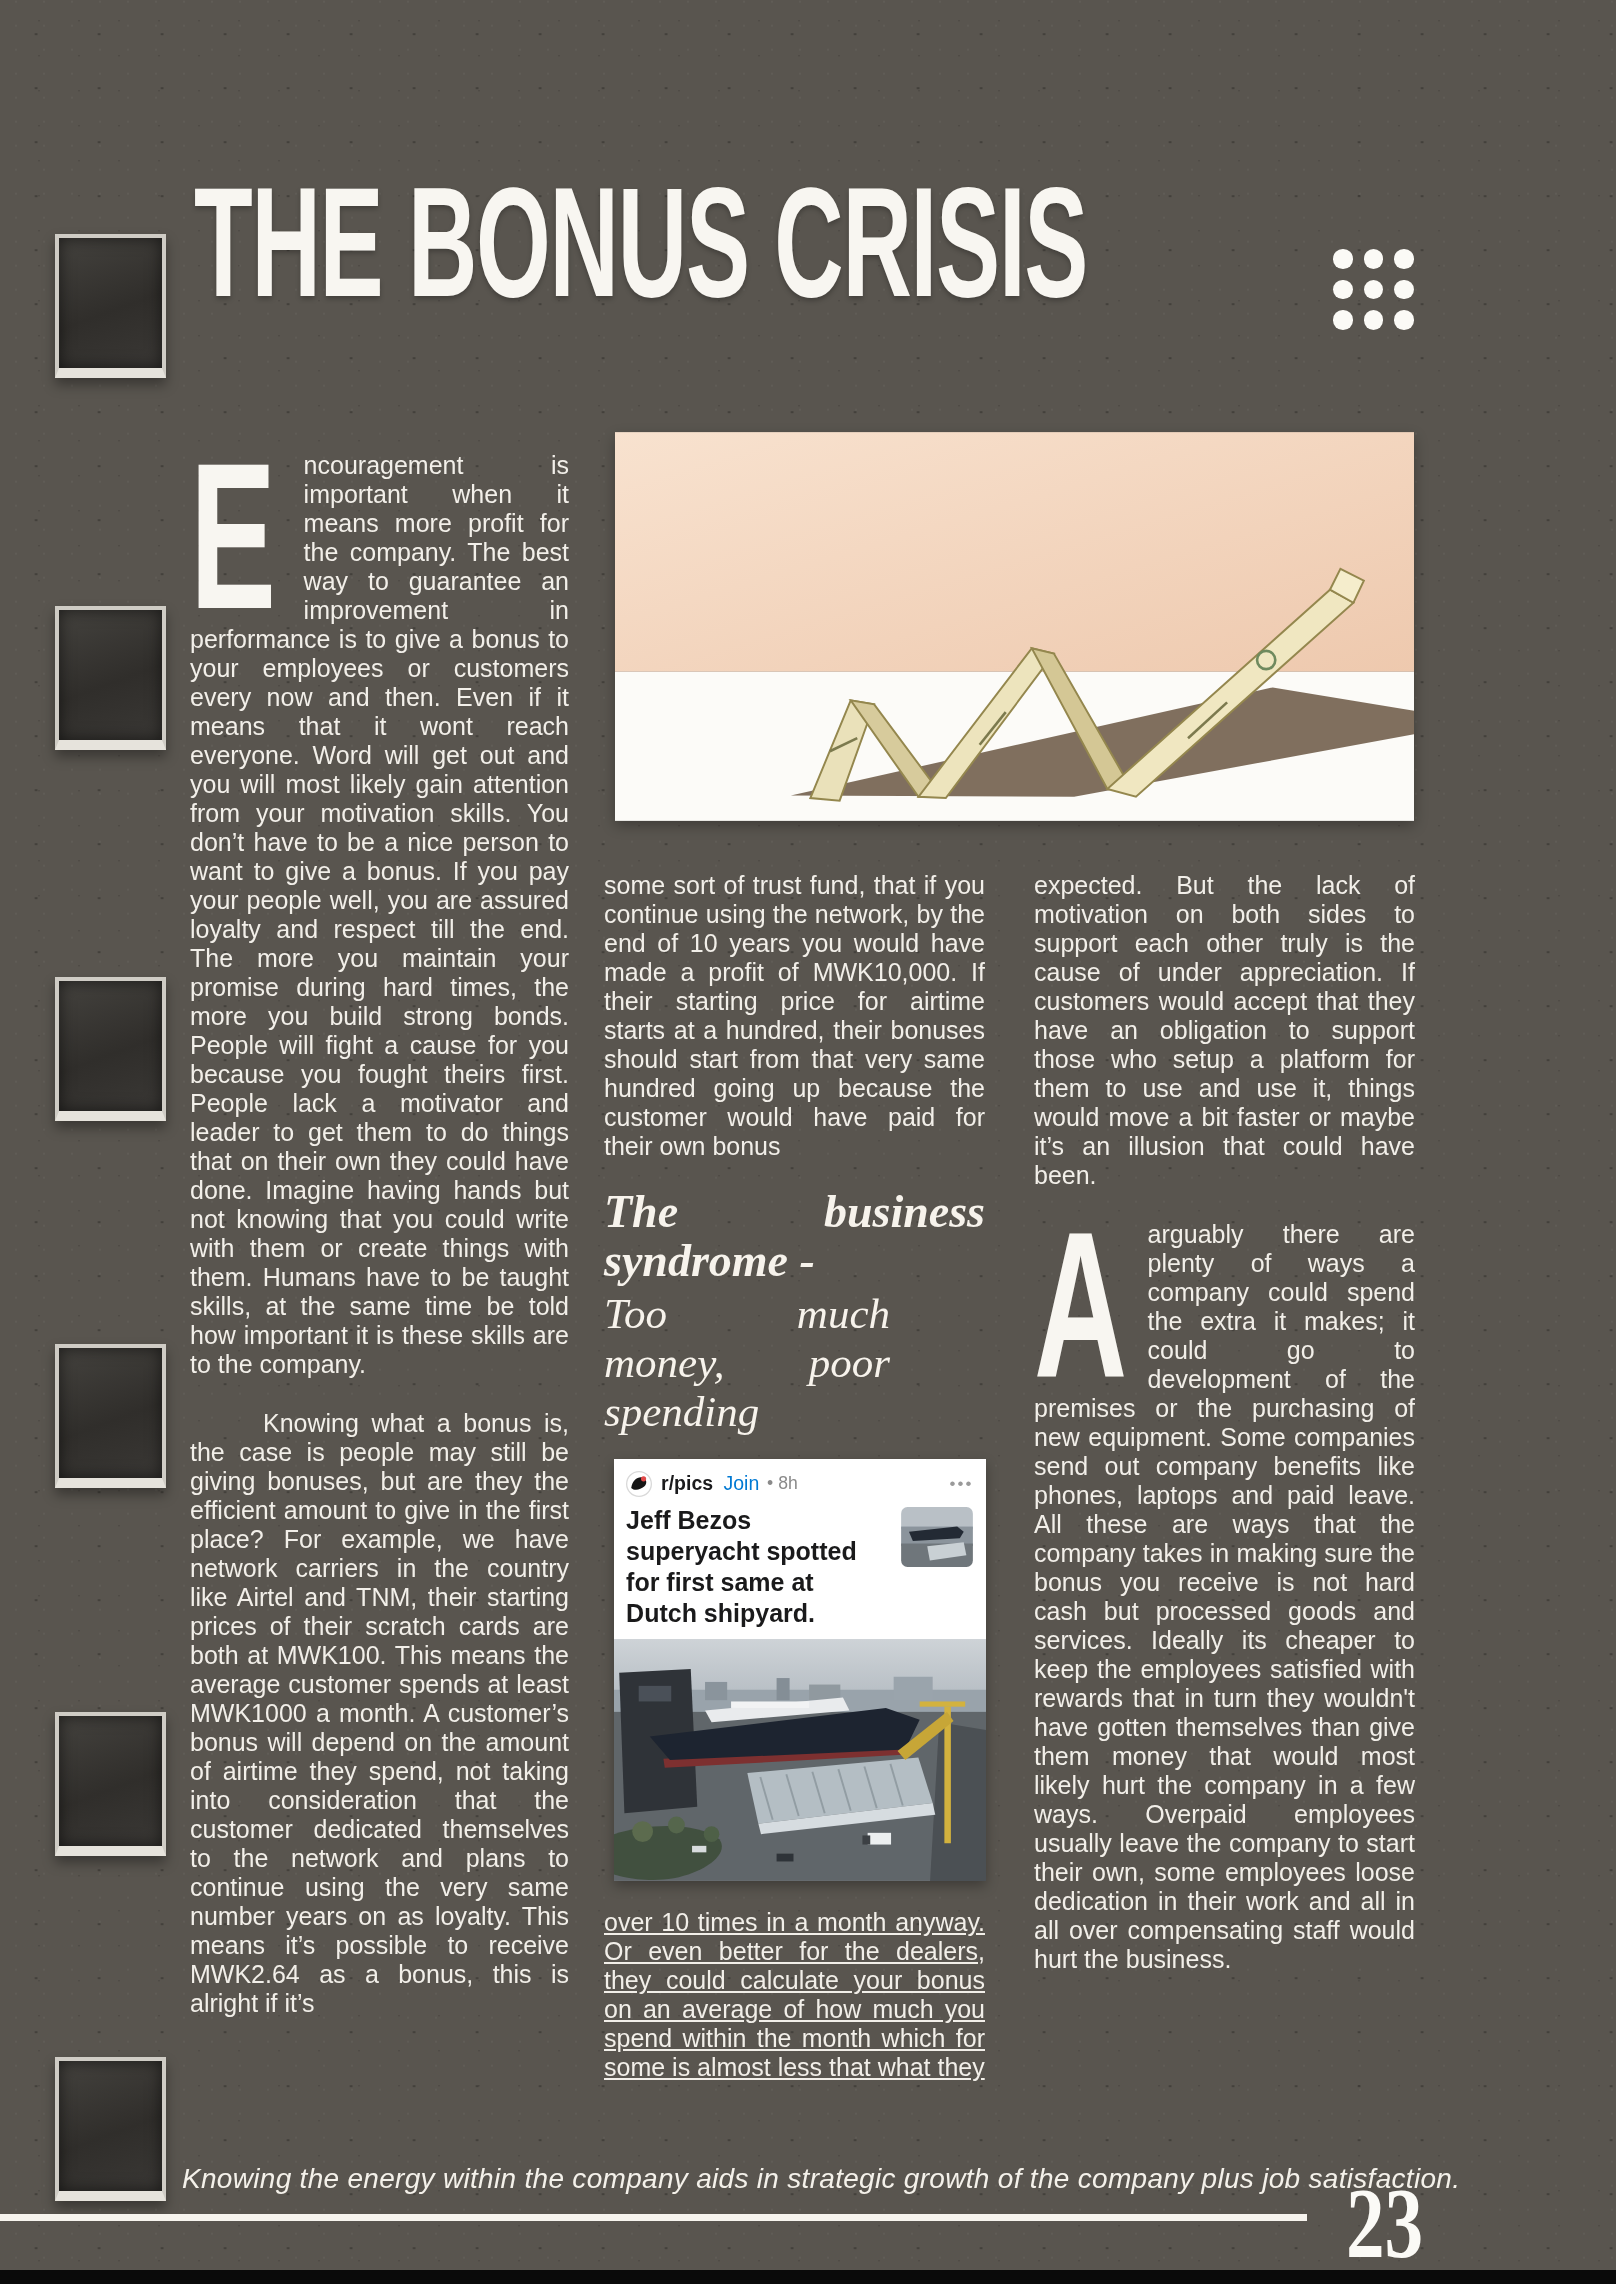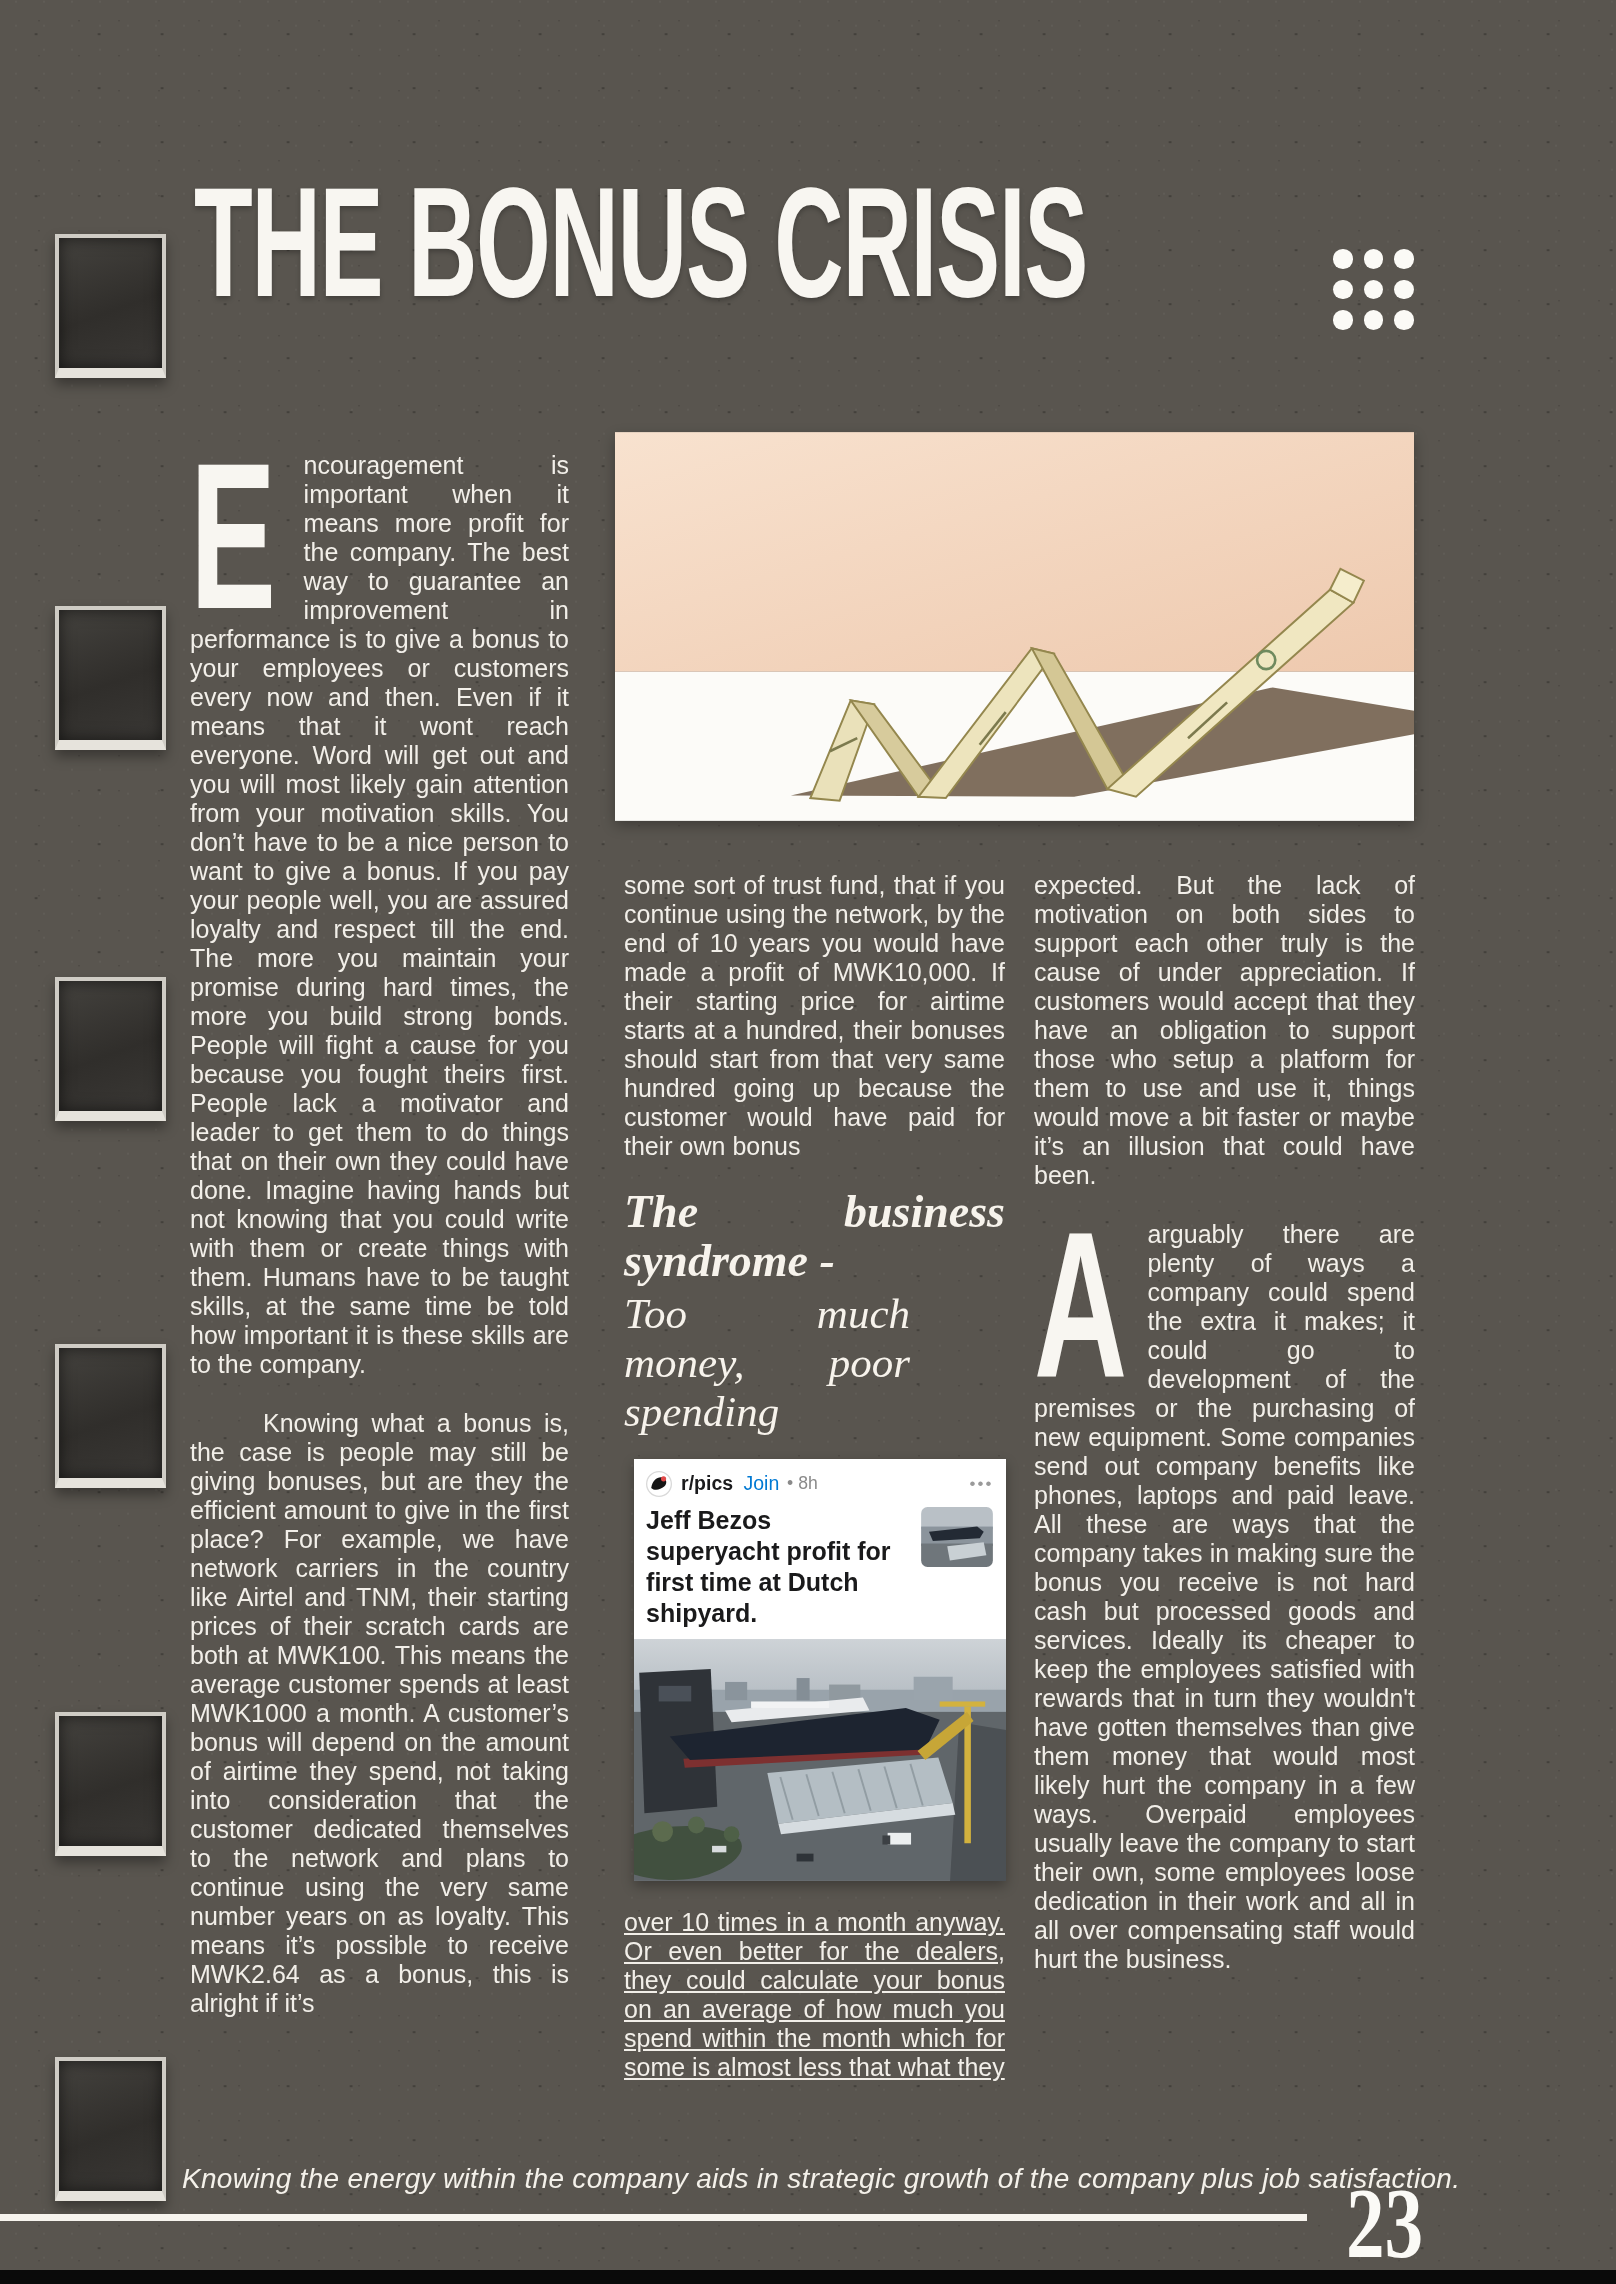--- a/index.html
+++ b/index.html
@@ -44,21 +44,21 @@
   .dots{position:absolute; left:1333px; top:249px; display:grid; grid-template-columns:repeat(3,19.5px); grid-gap:11px;}
   .dots span{width:19.5px; height:19.5px; border-radius:50%; background:#fbfaf6; display:block;}
   
   .hero{position:absolute; left:615px; top:432px; width:799px; height:389px; box-shadow:0 5.2px 13px rgba(0,0,0,.3);}
   .hero svg{display:block;}
   
   .col{position:absolute; width:381px; text-align:justify;}
   .col p{margin:0; font-size:25px; line-height:29px; color:#f2efe9;}
   .col p + p{margin-top:30px;}
   .col1{left:190px; top:451px; width:379px;}
-  .col2{left:624px; top:871px;}
+  .col2{left:604px; top:871px;}
   .col3{left:1034px; top:871px;}
   .indent{text-indent:73px;}
   .dropcap{
     float:left; width:98px; height:163px; margin:3.9px 15.6px 0 0;
     font:700 208px/163px "Liberation Sans", sans-serif; color:#f8f6f1;
     transform:scaleX(.62); transform-origin:0 0;
   }
   .para-a{margin-top:33px;}
   
   .subhead{margin:26px 0 0 0; font-family:"Liberation Serif", serif; font-style:italic; color:#f7f3ec;}
@@ -159,21 +159,21 @@
             <path d="M8 26 C10 14 18 8 26 10 C32 12 33 20 28 24 C22 29 13 31 8 26 Z" fill="#161616"></path>
             <circle cx="27" cy="12" r="4" fill="#e04848"></circle>
           </svg>
         </span>
         <span class="r-sub">r/pics</span>
         <span class="r-join">Join</span>
         <span class="r-time">• 8h</span>
         <span class="r-menu">•••</span>
       </div>
       <div class="r-body">
-        <div class="r-title">Jeff Bezos superyacht profit for first time at Dutch shipyard.</div>
+        <div class="r-title">Jeff Bezos superyacht spotted for first same at Dutch shipyard.</div>
         <div class="r-thumb">
           <svg width="72" height="60" viewBox="0 0 110 92" xmlns="http://www.w3.org/2000/svg">
             <rect width="110" height="34" fill="#b9c0c6"></rect>
             <rect y="30" width="110" height="30" fill="#8b949c"></rect>
             <polygon points="12,38 86,30 96,38 90,48 18,52" fill="#232a34"></polygon>
             <rect y="56" width="110" height="36" fill="#6f767b"></rect>
             <polygon points="40,60 96,54 100,74 44,82" fill="#c9d0d4"></polygon>
           </svg>
         </div>
       </div>

